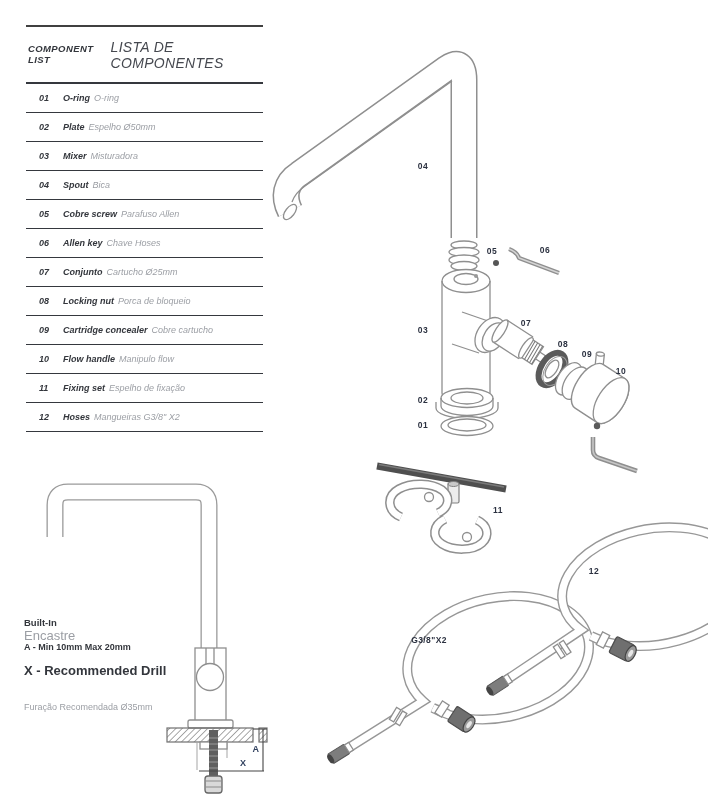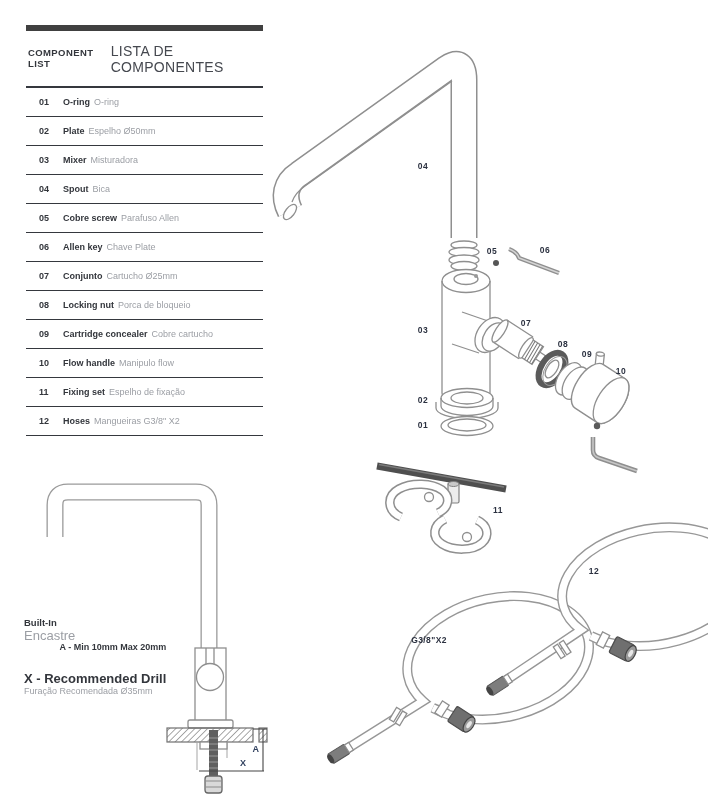--- a/index.html
+++ b/index.html
@@ -1,35 +1,35 @@
 <!DOCTYPE html>
 <html><head>
 <meta charset="utf-8">
 <style>
   html,body{margin:0;padding:0;background:#ffffff;}
   .page{position:relative;width:708px;height:800px;background:#fff;overflow:hidden;
         font-family:"Liberation Sans",sans-serif;}
   
-  .cl{position:absolute;left:26px;top:25px;width:237px;border-top:6px solid #404040;}
+  .cl{position:absolute;left:26px;top:25px;width:237px;border-top:2px solid #404040;font-style:italic;}
   .cl-header{display:flex;gap:6px;align-items:baseline;padding:12px 0 11px 2px;
              border-bottom:2px solid #35383e;}
   .cl-title-en{font-size:9.5px;font-weight:700;color:#33363c;letter-spacing:.4px;}
   .cl-title-pt{font-size:14px;font-weight:400;color:#45484f;letter-spacing:.3px;}
   .cl-row{display:flex;align-items:center;height:28px;border-bottom:1.5px solid #35383e;}
   .cl-num{width:24px;margin-left:13px;font-size:9px;font-weight:700;color:#33363c;flex:none;}
   .cl-name{font-size:9px;font-weight:700;color:#33363c;margin-right:4px;white-space:nowrap;}
   .cl-alt{font-size:9px;font-weight:400;color:#9b9ea4;white-space:nowrap;}
   
   .bi-title{position:absolute;left:24px;top:616px;line-height:13px;}
   .bi-title .en{font-size:9.5px;font-weight:700;color:#33363c;display:block;}
   .bi-title .pt{font-size:13px;font-weight:400;color:#9b9ea4;display:block;}
   .bi-notes{position:absolute;left:24px;top:641px;line-height:13.5px;}
-  .bi-notes .n-a{font-size:9px;font-weight:700;color:#33363c;display:block;margin-bottom:17px;text-align:right;}
+  .bi-notes .n-a{font-size:9px;font-weight:700;color:#33363c;display:block;margin-bottom:9px;}
   .bi-notes .n-x{font-size:13px;font-weight:700;color:#33363c;display:block;}
-  .bi-notes .n-xp{font-size:9px;font-weight:400;color:#9b9ea4;display:block;}
+  .bi-notes .n-xp{font-size:9px;font-weight:400;color:#9b9ea4;display:block;margin-top:24px;}
   
   svg.draw{position:absolute;left:0;top:0;}
   .lbl{font-family:"Liberation Sans",sans-serif;font-size:8.5px;font-weight:700;
        fill:#2b3140;letter-spacing:.4px;}
   .dim{font-family:"Liberation Sans",sans-serif;font-size:9px;font-weight:700;fill:#31415f;}
   .oline{stroke:#8f8f8f;stroke-width:1.3;fill:none;}
   .owhite{fill:#fff;stroke:#8f8f8f;stroke-width:1.3;}
 </style>
 </head>
 <body>
@@ -62,21 +62,21 @@
       <span class="cl-alt">Bica</span>
     </div>
     <div class="cl-row">
       <span class="cl-num">05</span>
       <span class="cl-name">Cobre screw</span>
       <span class="cl-alt">Parafuso Allen</span>
     </div>
     <div class="cl-row">
       <span class="cl-num">06</span>
       <span class="cl-name">Allen key</span>
-      <span class="cl-alt">Chave Plate</span>
+      <span class="cl-alt">Chave Hoses</span>
     </div>
     <div class="cl-row">
       <span class="cl-num">07</span>
       <span class="cl-name">Conjunto</span>
       <span class="cl-alt">Cartucho Ø25mm</span>
     </div>
     <div class="cl-row">
       <span class="cl-num">08</span>
       <span class="cl-name">Locking nut</span>
       <span class="cl-alt">Porca de bloqueio</span>

